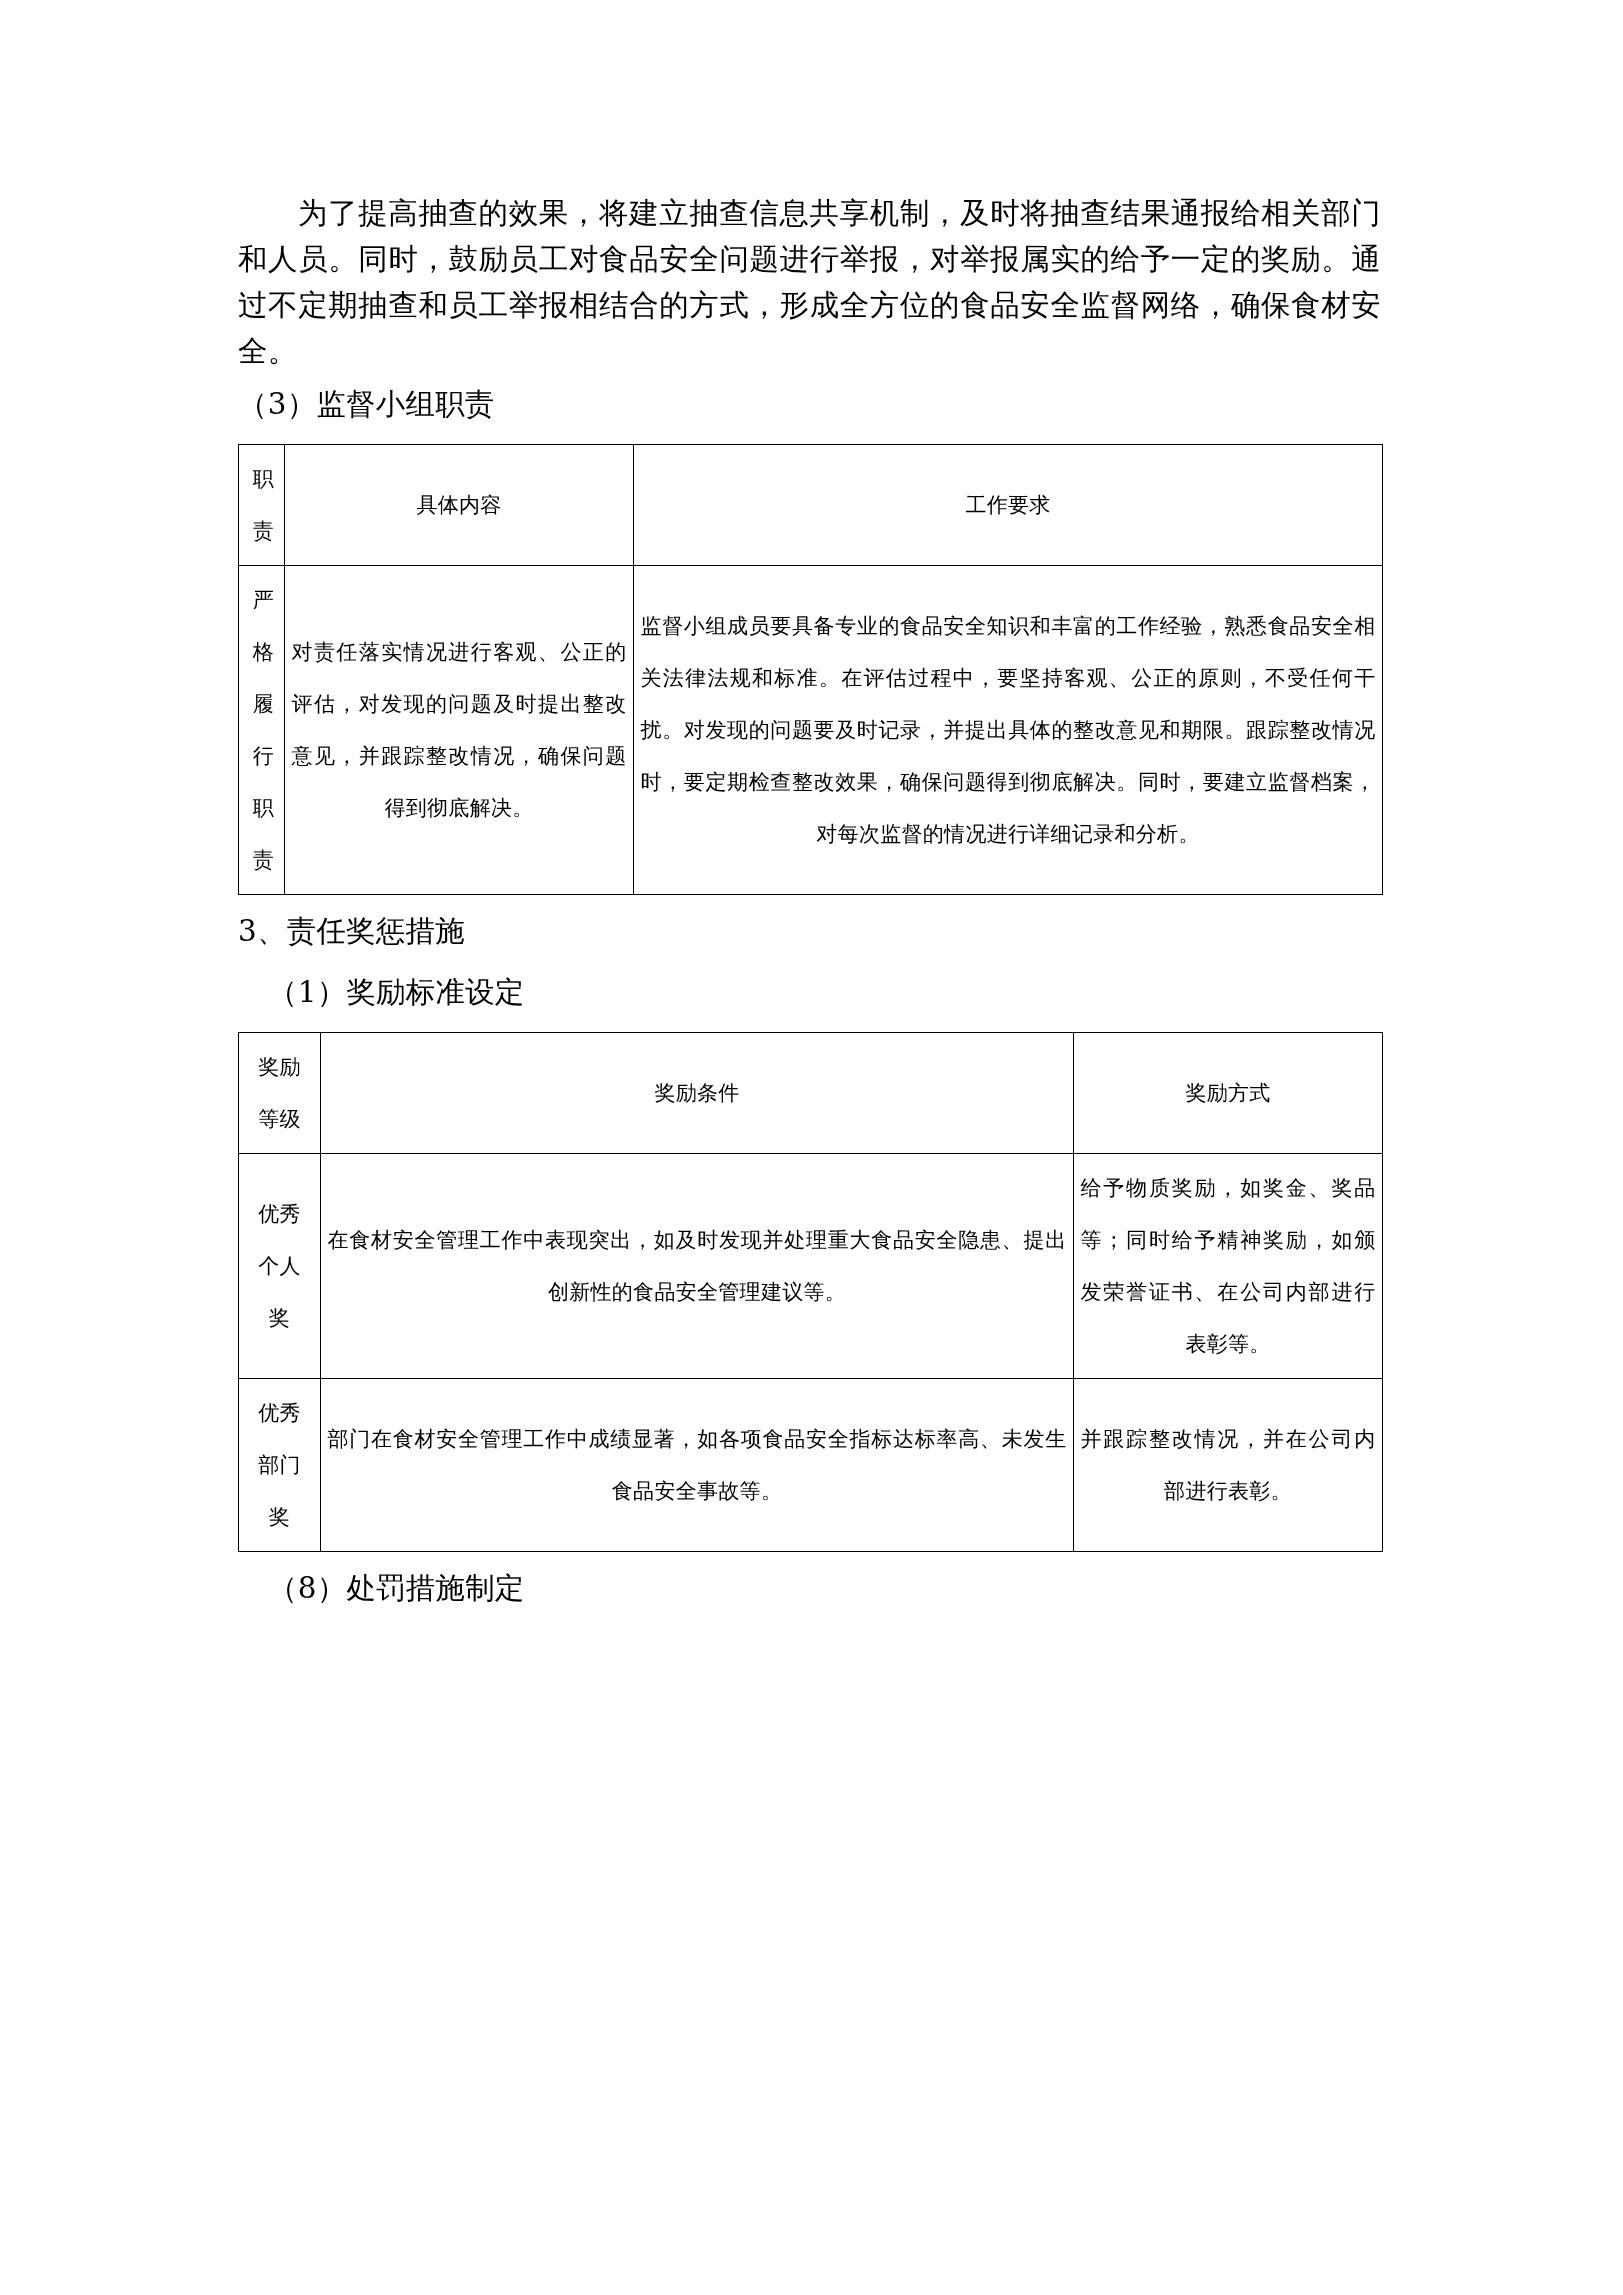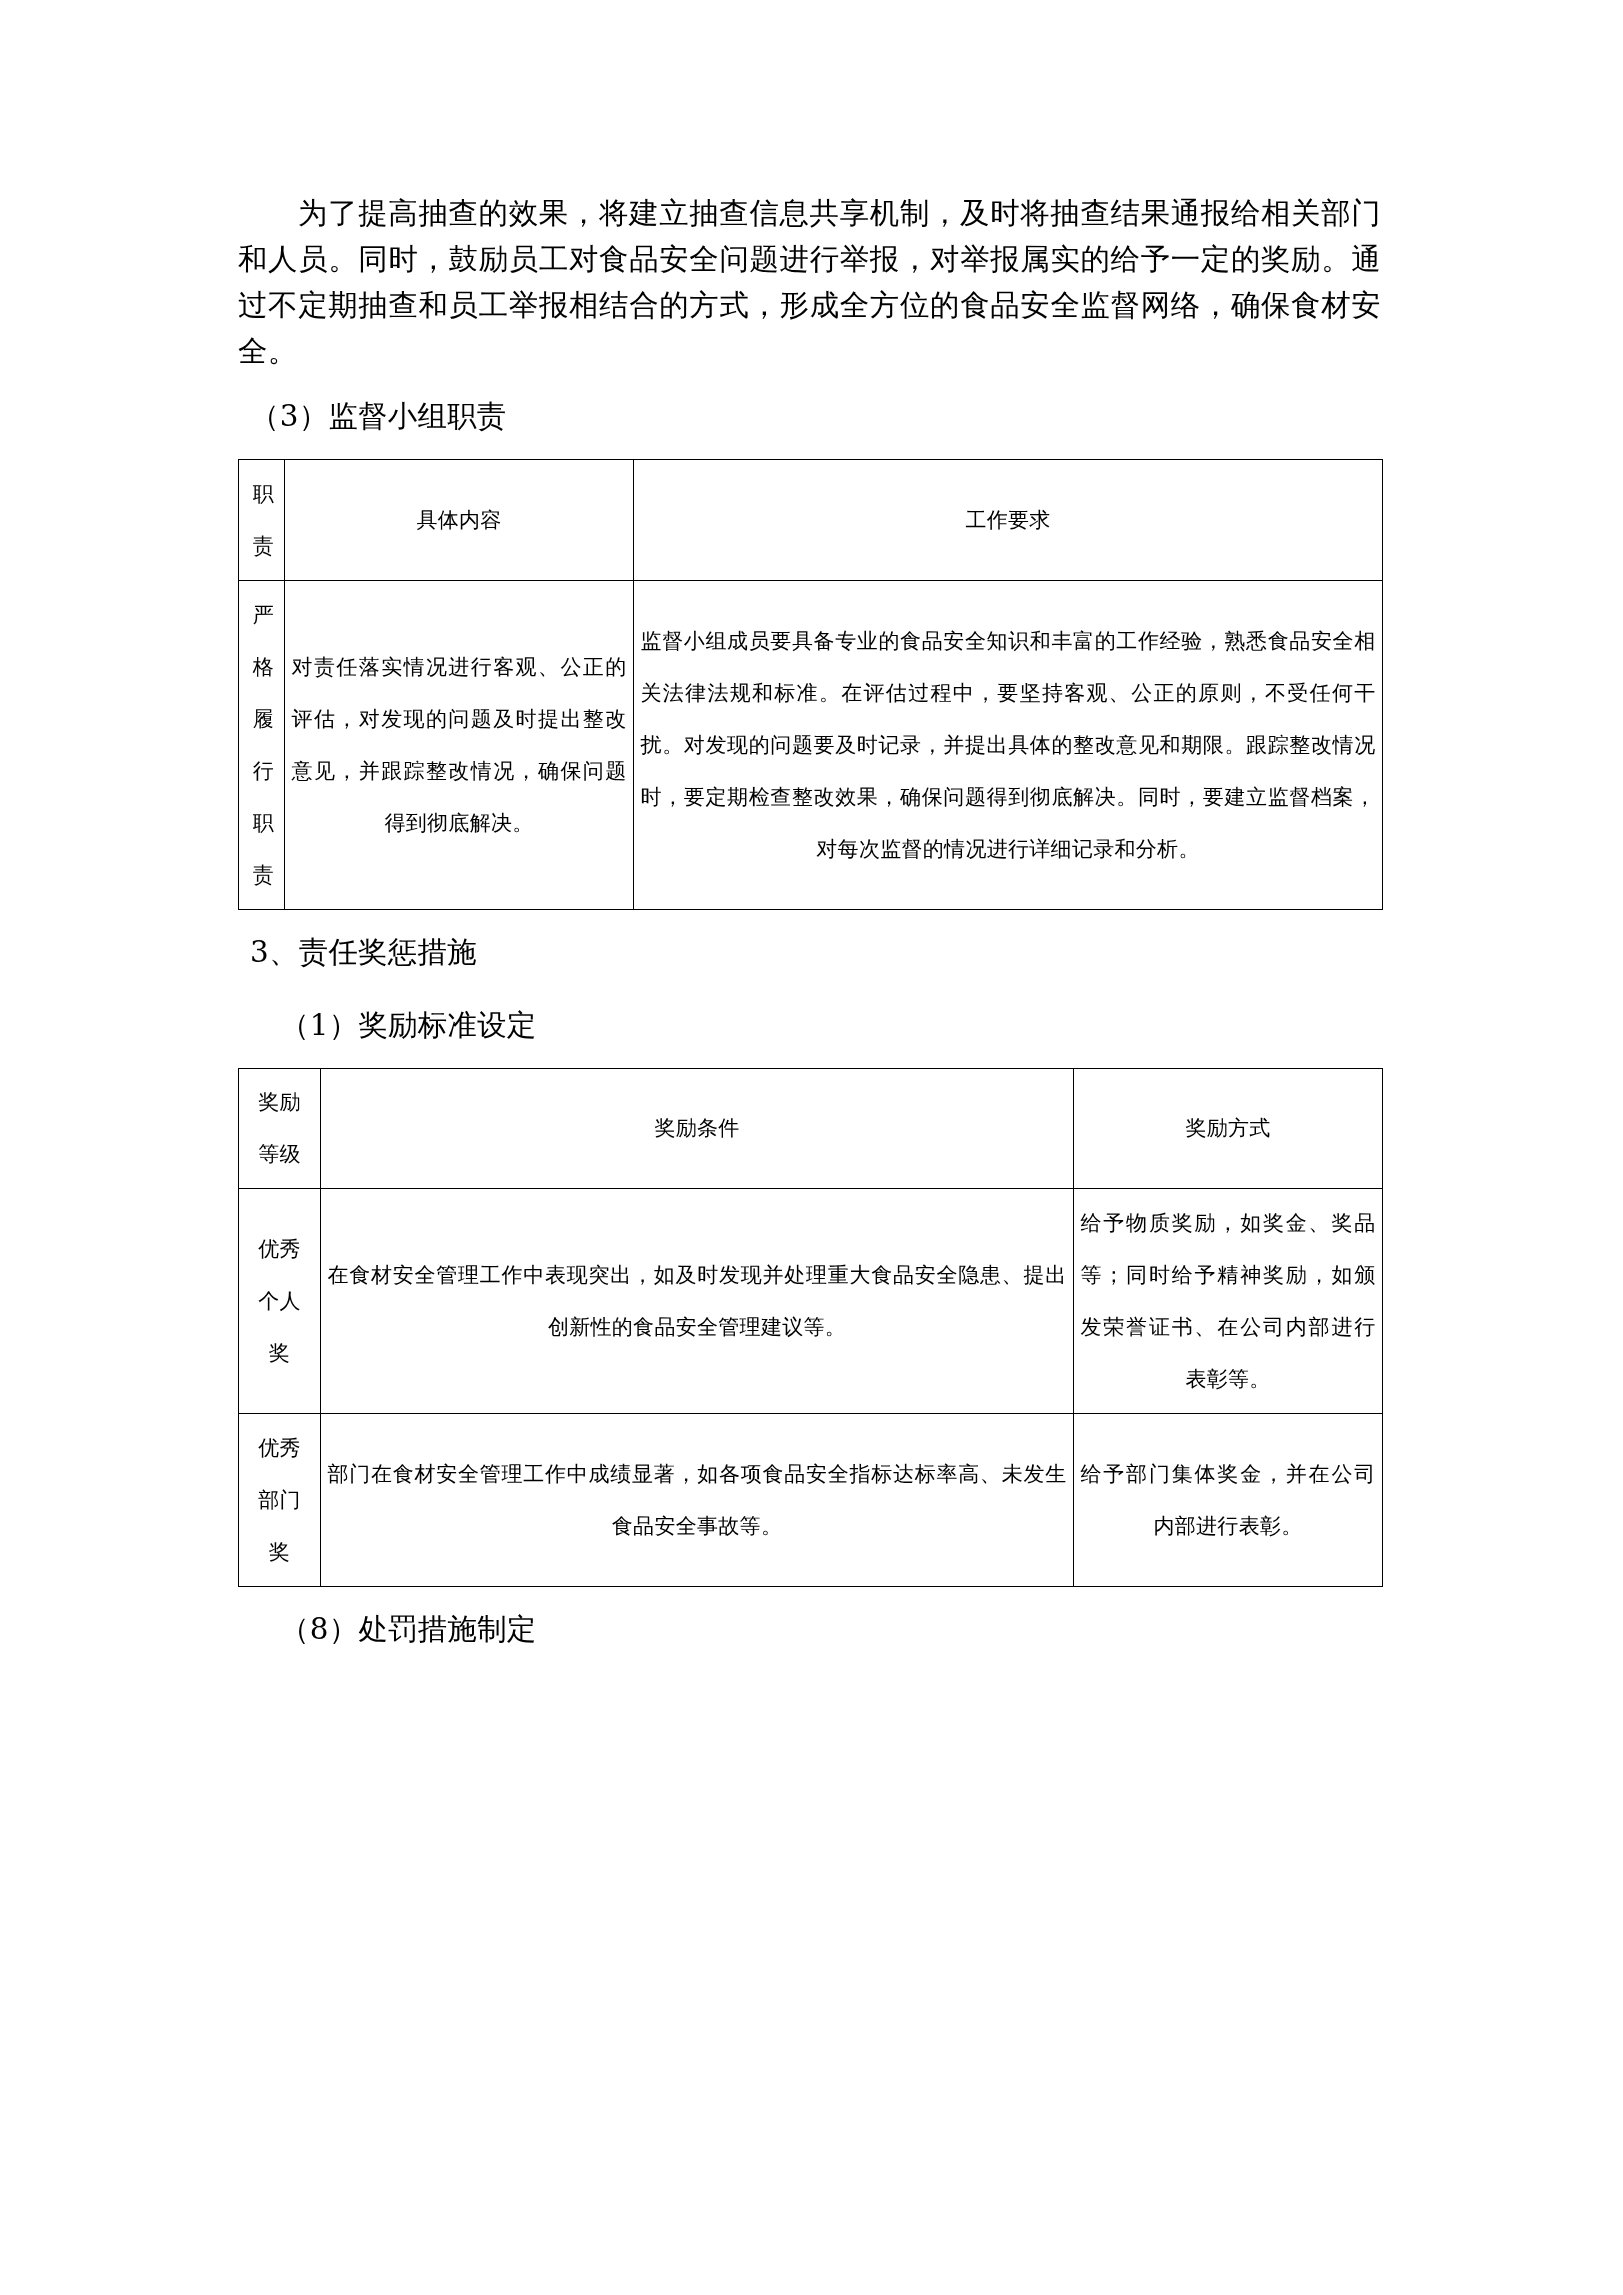--- a/index.html
+++ b/index.html
@@ -31,21 +31,21 @@
     text-justify: inter-ideograph;
     text-indent: 60px;
     margin: 0 0 0 0;
     letter-spacing: 0.3px;
   }
 
   
   .heading {
     font-size: 29.4px;
     line-height: 61px;
-    margin: 12px;
+    margin: 0;
     text-indent: 0;
     letter-spacing: 0.3px;
   }
   .heading.indent { text-indent: 30px; }
 
   
   table.doc-table {
     width: 1144px;
     border-collapse: collapse;
     table-layout: fixed;
@@ -154,21 +154,21 @@
           <div class="wrap-label-inner">优秀个人奖</div>
         </td>
         <td class="body-cell">在食材安全管理工作中表现突出，如及时发现并处理重大食品安全隐患、提出创新性的食品安全管理建议等。</td>
         <td class="body-cell">给予物质奖励，如奖金、奖品等；同时给予精神奖励，如颁发荣誉证书、在公司内部进行表彰等。</td>
       </tr>
       <tr>
         <td class="wrap-label">
           <div class="wrap-label-inner">优秀部门奖</div>
         </td>
         <td class="body-cell">部门在食材安全管理工作中成绩显著，如各项食品安全指标达标率高、未发生食品安全事故等。</td>
-        <td class="body-cell">给予部门集体奖金，并在公司内部进行表彰。</td>
+        <td class="body-cell">并跟踪整改情况，并在公司内部进行表彰。</td>
       </tr>
     </tbody>
   </table>
 
   <p class="heading indent">（8）处罚措施制定</p>
 
 
 </div>
 
 

